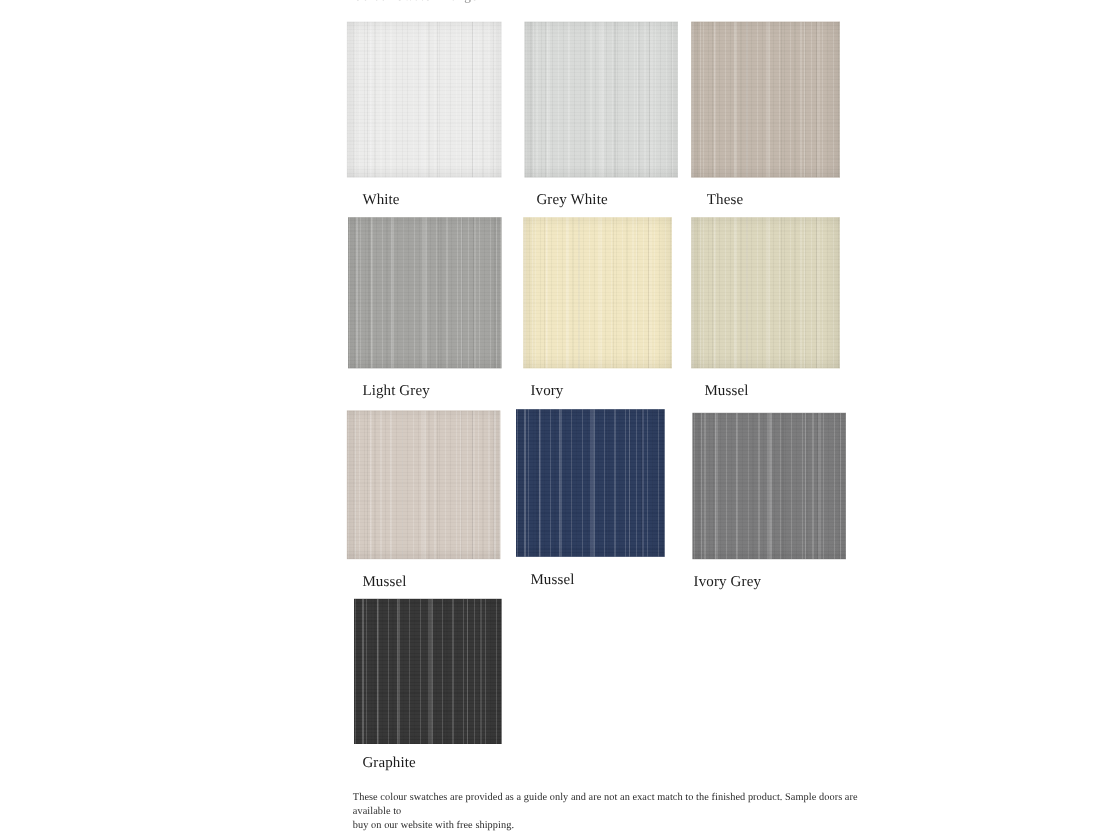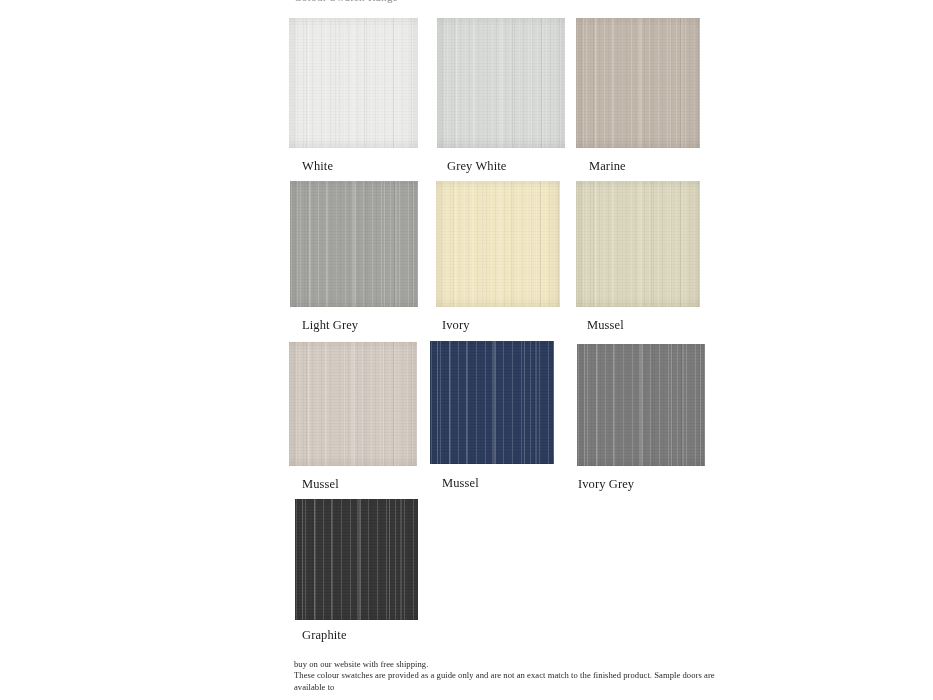--- a/index.html
+++ b/index.html
@@ -160,21 +160,21 @@
           <div class="vign"></div>
         </div>
         <div class="swatch-label" style="left: 411px; top: 159px;">Grey White</div>
       </div>
       <div class="swatch-cell">
         <div class="chip" style="left: 540px; top: 18px; width: 124px; height: 130px; background: rgb(194, 183, 171);">
           <div class="grain"></div>
           <div class="scan"></div>
           <div class="vign"></div>
         </div>
-        <div class="swatch-label" style="left: 553px; top: 159px;">Marine</div>
+        <div class="swatch-label" style="left: 553px; top: 159px;">These</div>
       </div>
       <div class="swatch-cell">
         <div class="chip" style="left: 254px; top: 181px; width: 128px; height: 126px; background: rgb(163, 163, 160);">
           <div class="grain"></div>
           <div class="scan"></div>
           <div class="vign"></div>
         </div>
         <div class="swatch-label" style="left: 266px; top: 318px;">Light Grey</div>
       </div>
       <div class="swatch-cell">
@@ -221,17 +221,17 @@
         <div class="chip" style="left: 259px; top: 499px; width: 123px; height: 121px; background: rgb(52, 52, 52);">
           <div class="grain"></div>
           <div class="scan"></div>
           <div class="vign"></div>
         </div>
         <div class="swatch-label" style="left: 266px; top: 628px;">Graphite</div>
       </div>
     </div>
 
   <div class="disclaimer">
+    <p>These colour swatches are provided as a guide only and are not an exact match to the finished product.  Sample doors are available to</p>
     <p>buy on our website with free shipping.</p>
-    <p>These colour swatches are provided as a guide only and are not an exact match to the finished product.  Sample doors are available to</p>
   </div>
 
 </div>
 
 </body></html>

